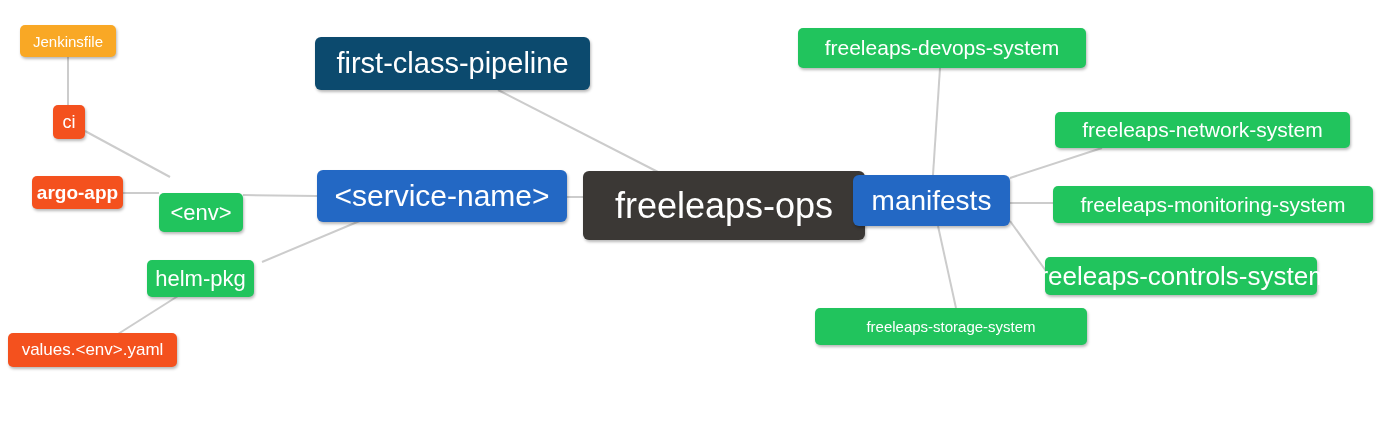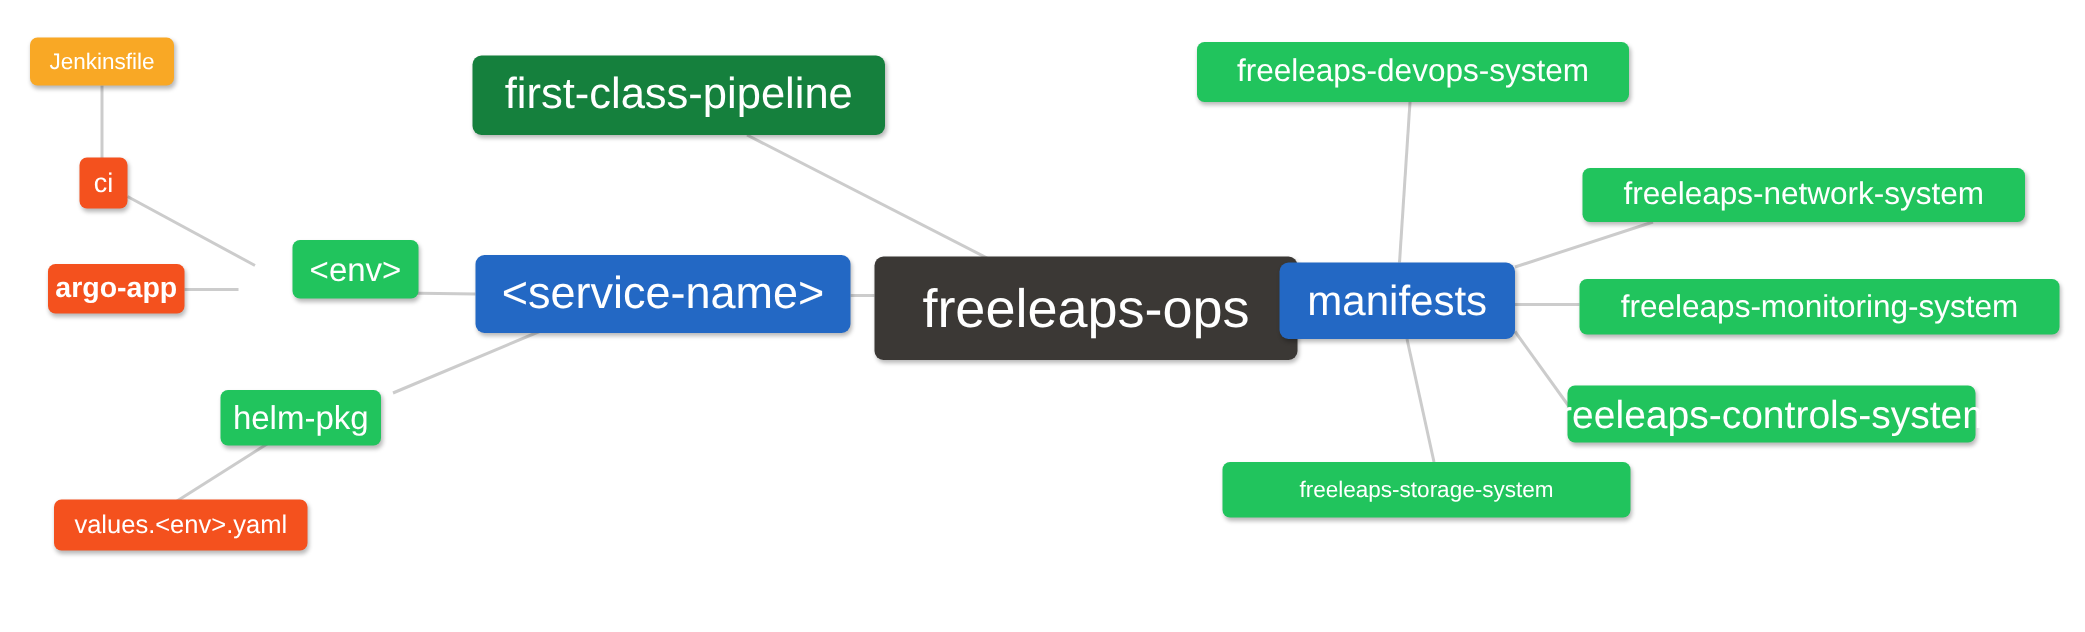--- a/index.html
+++ b/index.html
@@ -22,21 +22,21 @@
     box-shadow:1px 2px 3px rgba(0,0,0,0.28);
     white-space:nowrap;
     cursor:pointer;
     box-sizing:border-box;
     user-select:none;
   }
   
   .n-jenkinsfile { left:20px;  top:25px;  width:96px;  height:32px; font-size:15px; }
   .n-ci          { left:53px;  top:105px; width:32px;  height:34px; font-size:18px; }
   .n-argo        { left:32px;  top:176px; width:91px;  height:33px; font-size:19px;font-weight:bold; }
-  .n-env         { left:159px; top:160px; width:84px;  height:39px; font-size:22px;margin-left:36px; }
+  .n-env         { left:159px; top:193px; width:84px;  height:39px; font-size:22px; }
   .n-helm        { left:147px; top:260px; width:107px; height:37px; font-size:22px; }
   .n-values      { left:8px;   top:333px; width:169px; height:34px; font-size:17px; }
   .n-service     { left:317px; top:170px; width:250px; height:52px; font-size:30px; border-radius:6px; }
   .n-fcp         { left:315px; top:37px;  width:275px; height:53px; font-size:29px; border-radius:6px; }
   .n-ops         { left:583px; top:171px; width:282px; height:69px; font-size:36px; border-radius:6px; }
   .n-manifests   { left:853px; top:175px; width:157px; height:51px; font-size:28px; border-radius:6px; }
   .n-devops      { left:798px; top:28px;  width:288px; height:40px; font-size:21px; }
   .n-network     { left:1055px;top:112px; width:295px; height:36px; font-size:21px; }
   .n-monitoring  { left:1053px;top:186px; width:320px; height:37px; font-size:21px; }
   .n-controls    { left:1045px;top:257px; width:272px; height:38px; font-size:26px; }
@@ -62,23 +62,23 @@
     <line x1="1010" y1="203" x2="1053" y2="203" style="stroke: rgb(204, 204, 204);"></line>
     <line x1="1010" y1="221" x2="1046" y2="271" style="stroke: rgb(204, 204, 204);"></line>
     <line x1="938" y1="226" x2="956" y2="308" style="stroke: rgb(204, 204, 204);"></line>
   </svg>
 
   <div class="node n-jenkinsfile" style="background-color: rgb(249, 168, 37);">Jenkinsfile</div>
   <div class="node n-ci" style="background-color: rgb(244, 81, 30);">ci</div>
   <div class="node n-argo" style="background-color: rgb(244, 81, 30);">argo-app</div>
   <div class="node n-env" style="background-color: rgb(33, 196, 93);">&lt;env&gt;</div>
   <div class="node n-helm" style="background-color: rgb(33, 196, 93);">helm-pkg</div>
-  <div class="node n-values" style="background-color: rgb(244, 81, 30); margin-left: 28px;">values.&lt;env&gt;.yaml</div>
+  <div class="node n-values" style="background-color: rgb(244, 81, 30);">values.&lt;env&gt;.yaml</div>
   <div class="node n-service" style="background-color: rgb(35, 104, 196);">&lt;service-name&gt;</div>
-  <div class="node n-fcp" style="background-color: #15803d;">first-class-pipeline</div>
+  <div class="node n-fcp" style="background-color: #0c4a6e;">first-class-pipeline</div>
   <div class="node n-ops" style="background-color: rgb(59, 56, 53);">freeleaps-ops</div>
   <div class="node n-manifests" style="background-color: rgb(35, 104, 196);">manifests</div>
   <div class="node n-devops" style="background-color: rgb(33, 196, 93);">freeleaps-devops-system</div>
   <div class="node n-network" style="background-color: rgb(33, 196, 93);">freeleaps-network-system</div>
   <div class="node n-monitoring" style="background-color: rgb(33, 196, 93);">freeleaps-monitoring-system</div>
   <div class="node n-controls" style="background-color: rgb(33, 196, 93);">freeleaps-controls-system</div>
   <div class="node n-storage" style="background-color: rgb(33, 196, 93);">freeleaps-storage-system</div>
 
 </div>
 

